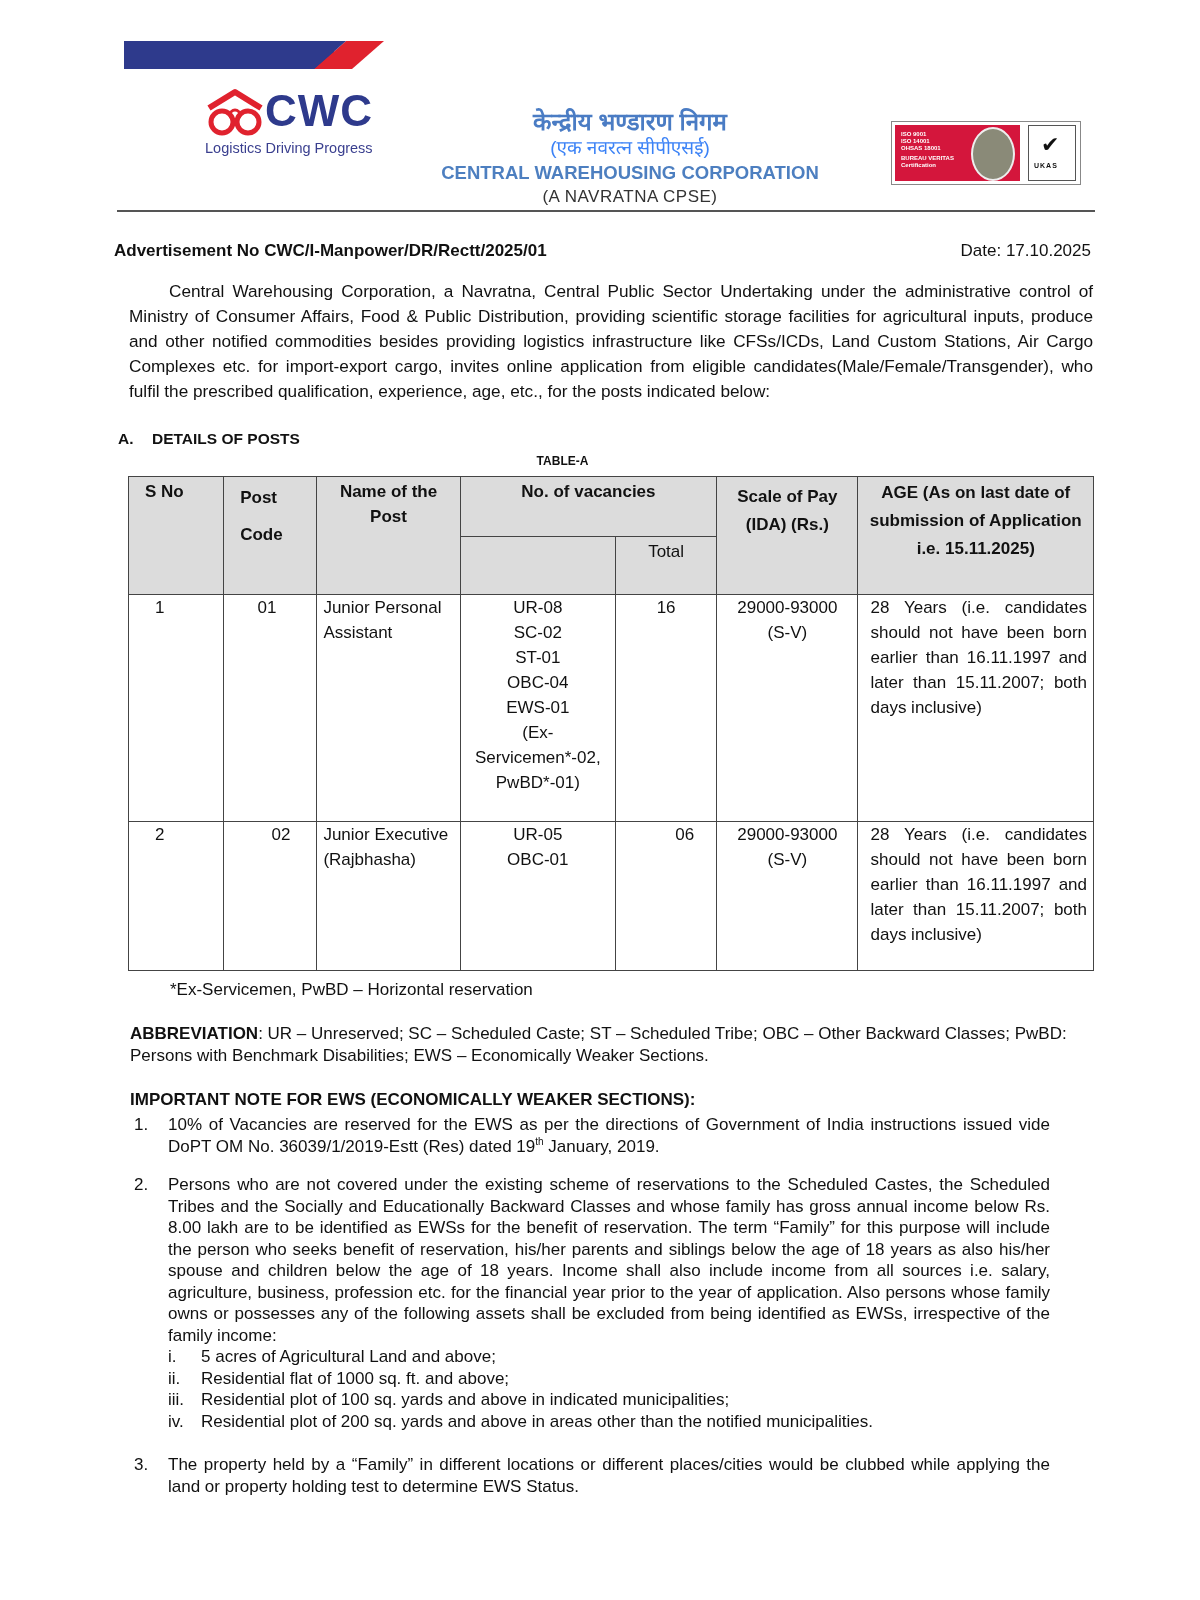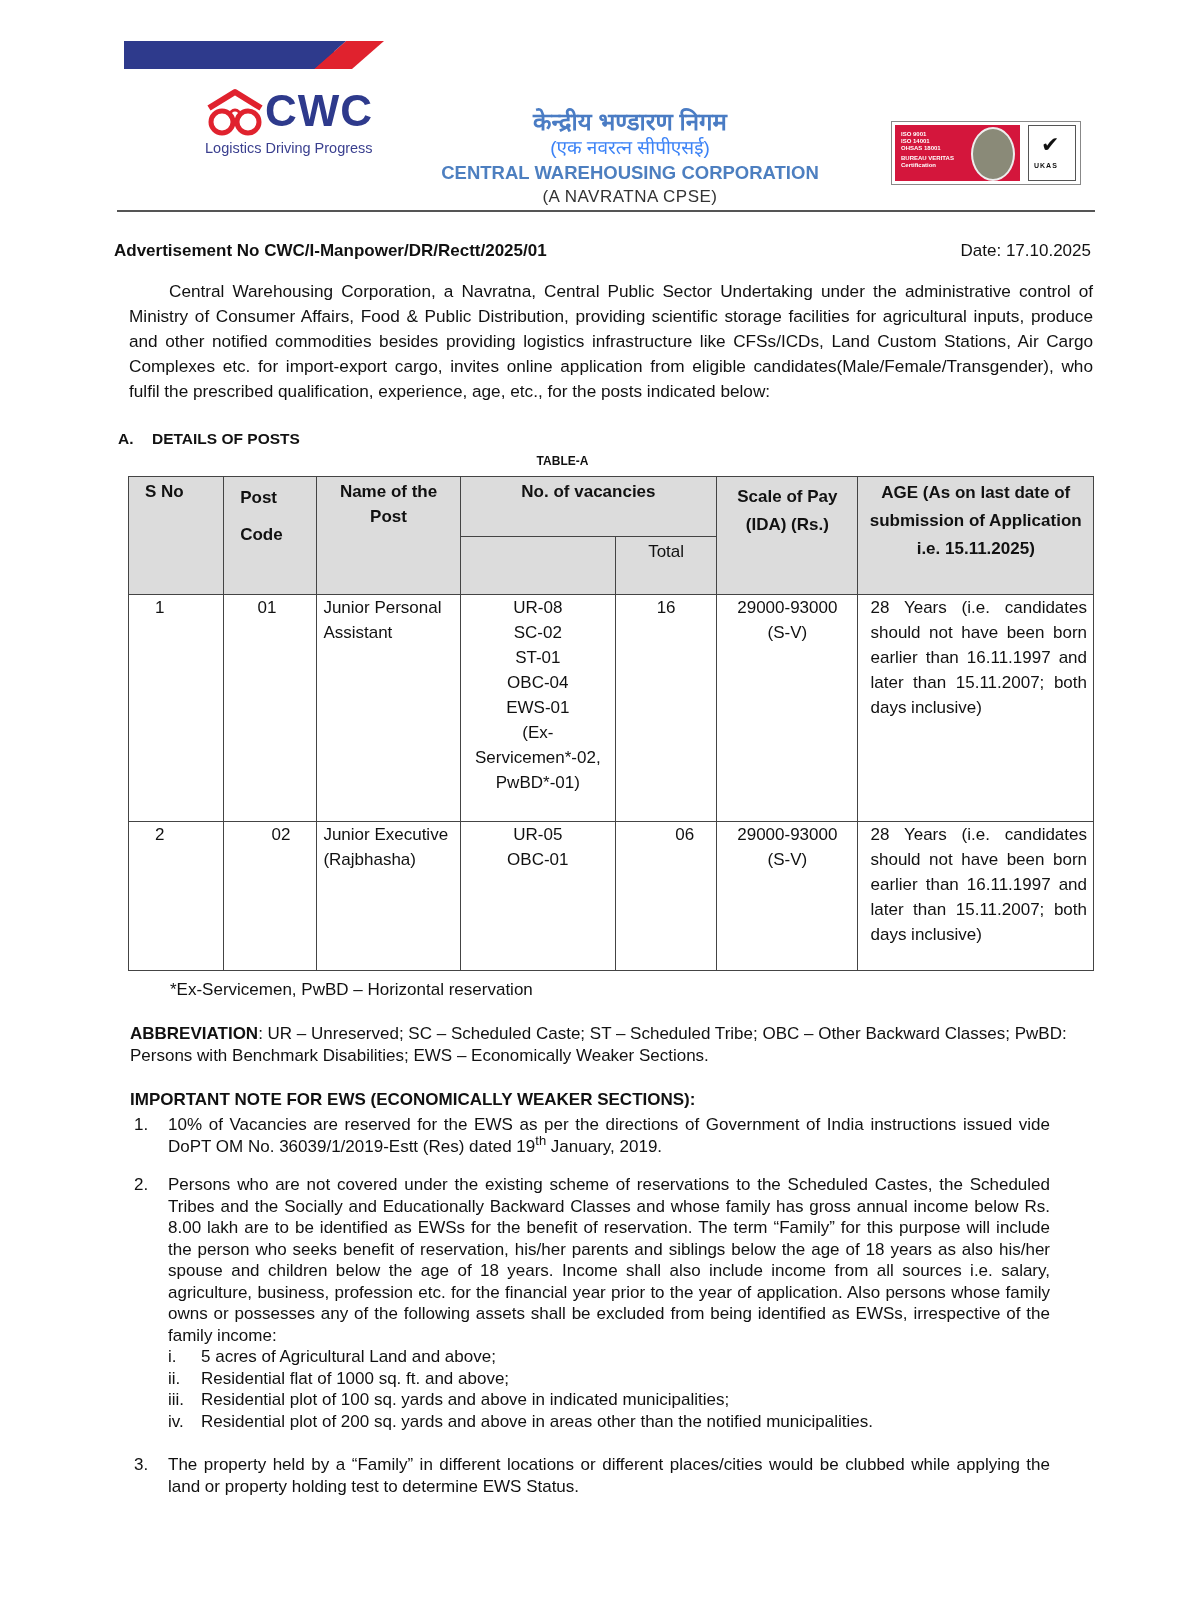--- a/index.html
+++ b/index.html
@@ -52,21 +52,21 @@
 
   .foot-note { left: 130px; top: 980px; font-size: 17px; font-weight: normal; margin-left: 40px; }
   .abbr { left: 130px; top: 1023px; width: 964px; font-size: 17px; line-height: 22px; }
   .abbr b { font-weight: bold; }
   .imp-title { left: 130px; top: 1090px; font-size: 17px; font-weight: bold; }
   .notes { left: 130px; top: 1114px; width: 920px; font-size: 17px; line-height: 21.5px; }
   .note { position: relative; padding-left: 38px; margin-bottom: 17px; text-align: justify; }
   .note .n { position: absolute; left: 4px; top: 0; }
   .sub { position: relative; padding-left: 33px; text-align: left; }
   .sub .r { position: absolute; left: 0; }
-  sup { font-size: 13px; line-height: 0; }
+  sup { font-size: 10px; line-height: 0; }
 </style>
 </head>
 <body>
 
 <svg class="abs stripe" viewBox="0 0 260 28">
   <rect x="0" y="0" width="210" height="28" fill="#2e3a8c"></rect>
   <polygon points="190,28 222,0 260,0 228,28" fill="#e0222e"></polygon>
   <polygon points="210,0 222,0 190,28 178,28" fill="#2e3a8c"></polygon>
 </svg>
 

